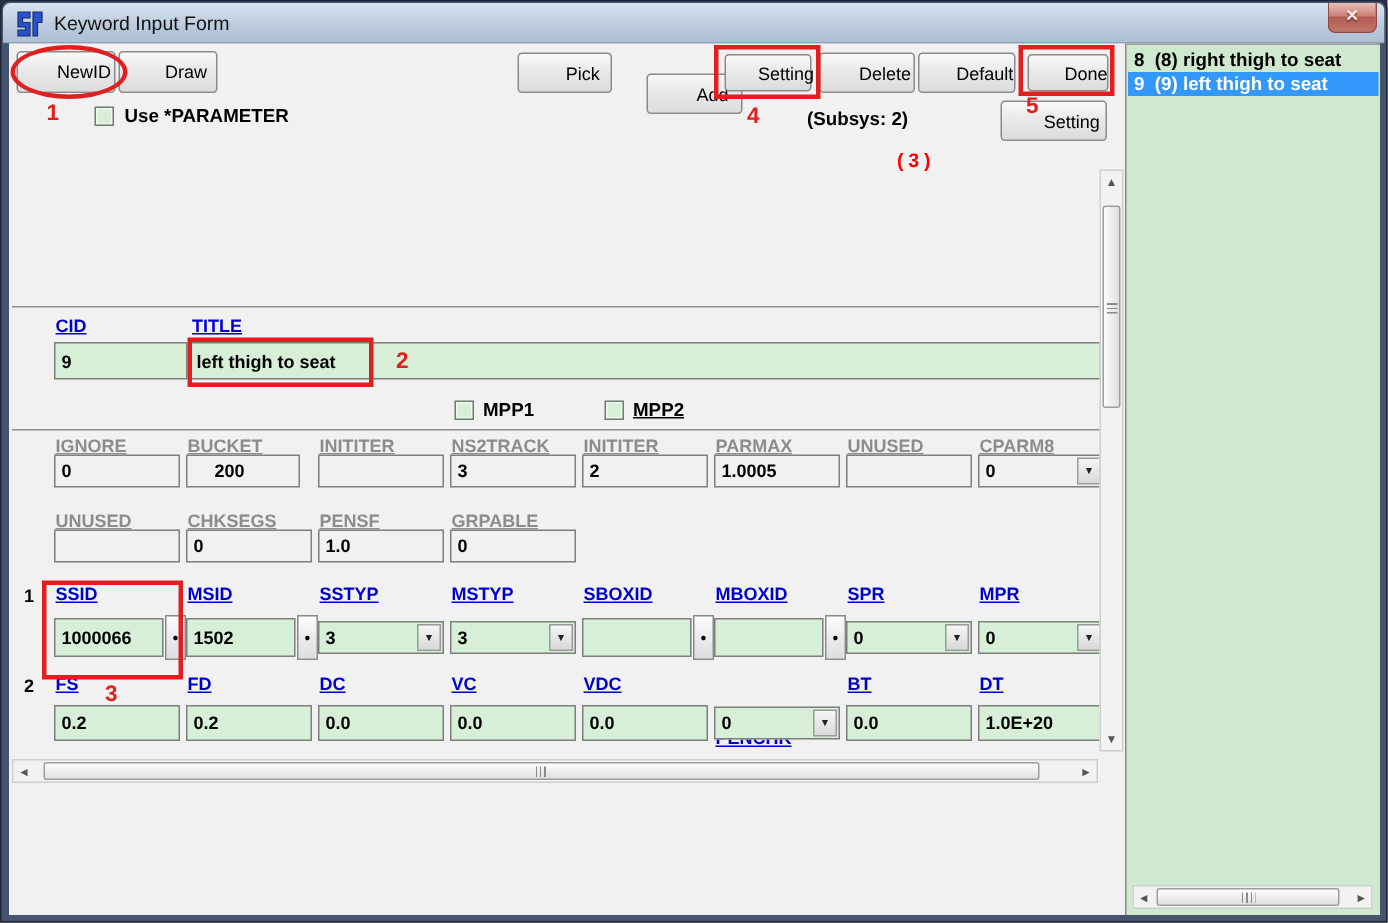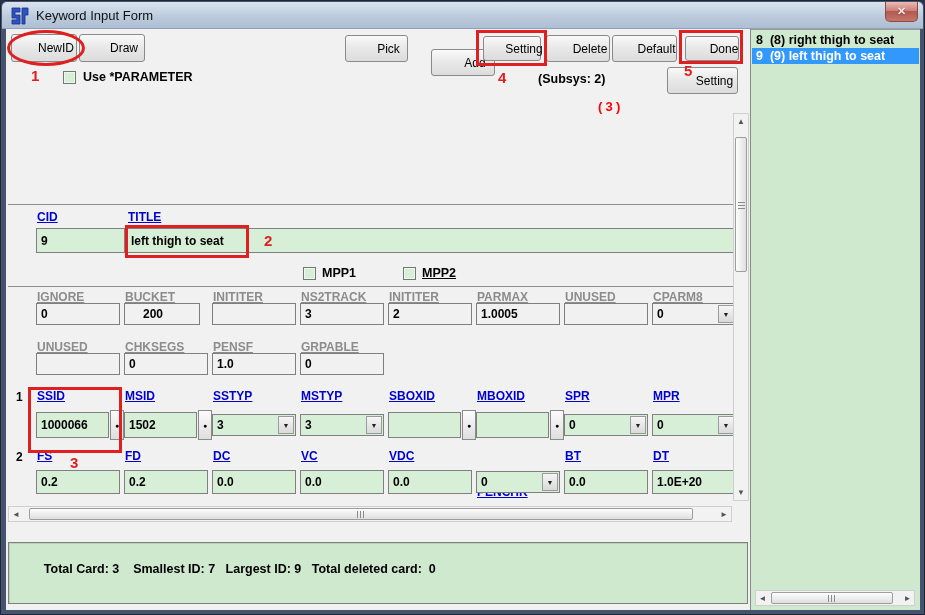--- a/index.html
+++ b/index.html
@@ -227,23 +227,20 @@
       </div>
 
       <div class="sb" style="left:2px; top:477px; width:724px; height:16px;">
         <span class="arrow" style="left:0; top:0; bottom:0; width:14px;">◄</span>
         <div class="thumb" style="top:1px; bottom:1px; left:20px; width:664px;">
           <span class="griph"></span>
         </div>
         <span class="arrow" style="right:0; top:0; bottom:0; width:14px;">►</span>
       </div>
 
-      <div class="statusbox">
-        <span>Total Card: 3    Smallest ID: 7   Largest ID: 9   Total deleted card:  0</span>
-      </div>
 
       <div class="ann ellipse" style="left:1px; top:1px; width:78px; height:36px;"></div>
       <span class="annnum" style="left:25px; top:38px;">1</span>
       <div class="ann" style="left:119px; top:196px; width:124px; height:33px;"></div>
       <span class="annnum" style="left:258px; top:203px;">2</span>
       <div class="ann" style="left:22px; top:358px; width:94px; height:66px;"></div>
       <span class="annnum" style="left:64px; top:425px;">3</span>
       <div class="ann" style="left:470px; top:1px; width:71px; height:36px;"></div>
       <span class="annnum" style="left:492px; top:40px;">4</span>
       <div class="ann" style="left:673px; top:1px; width:64px; height:34px;"></div>

